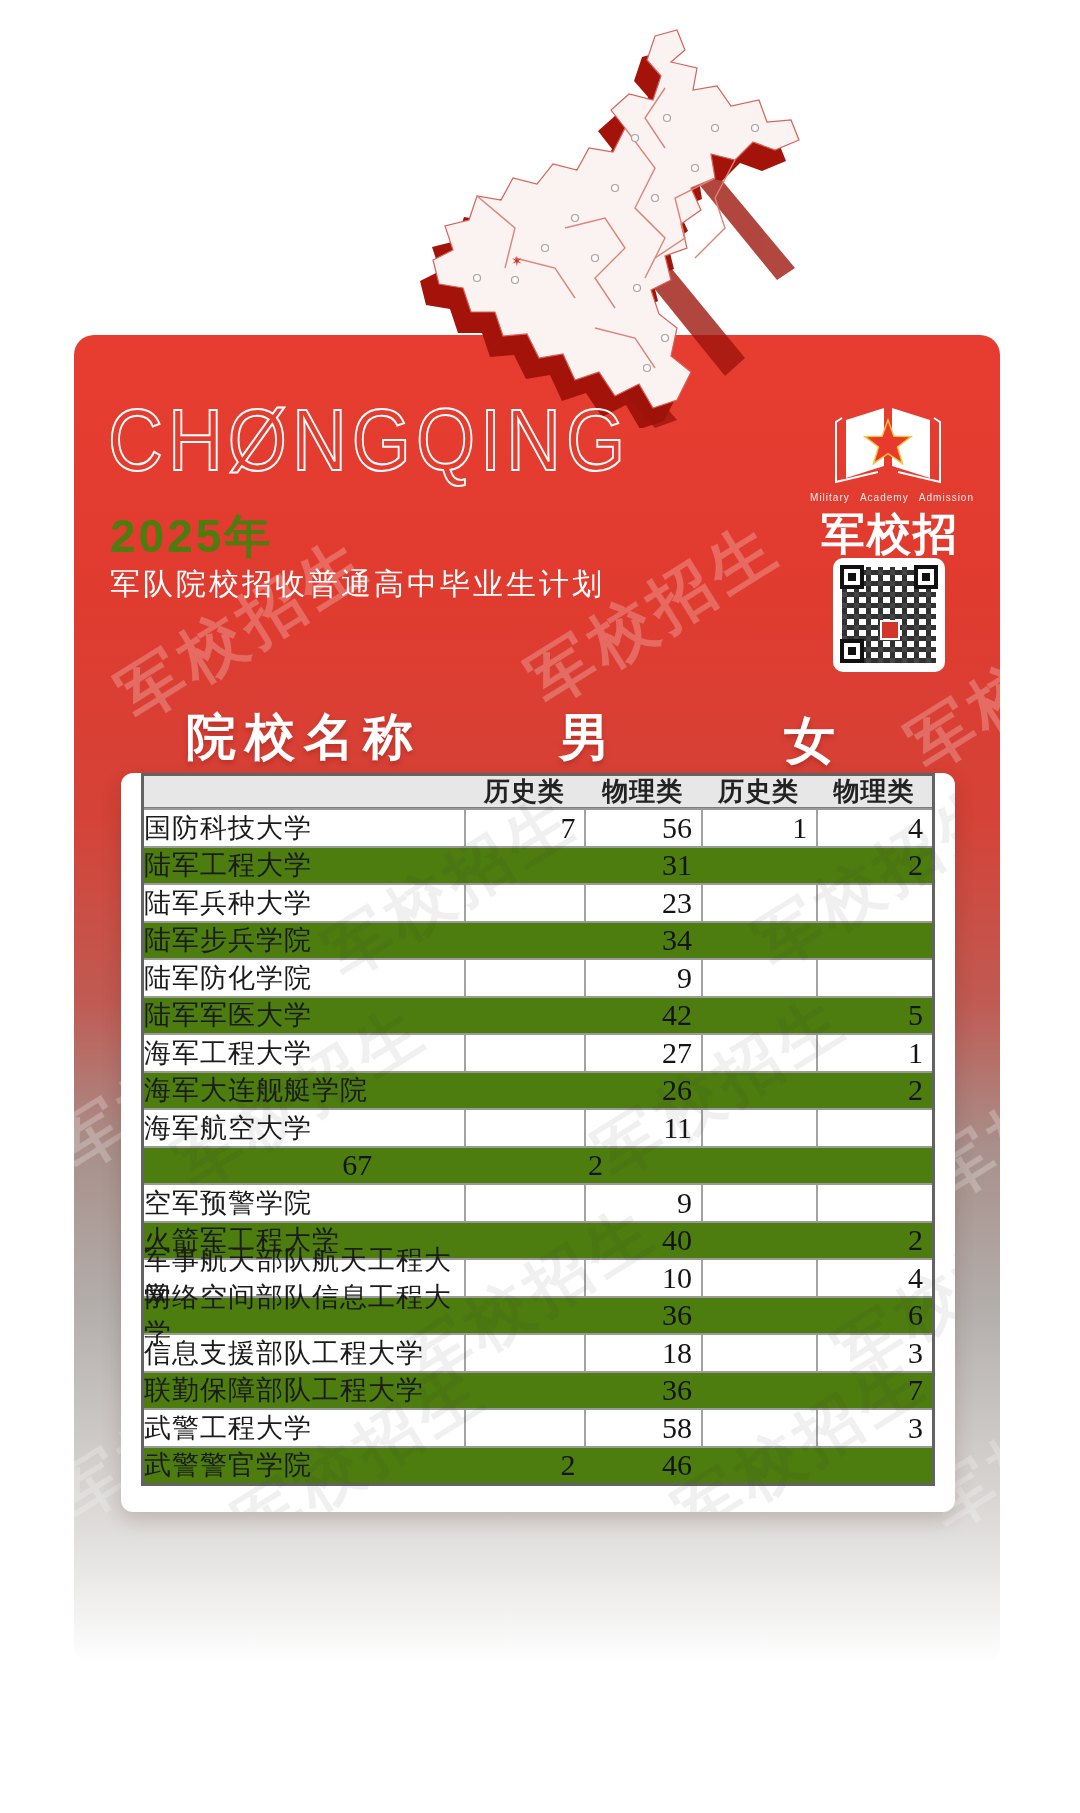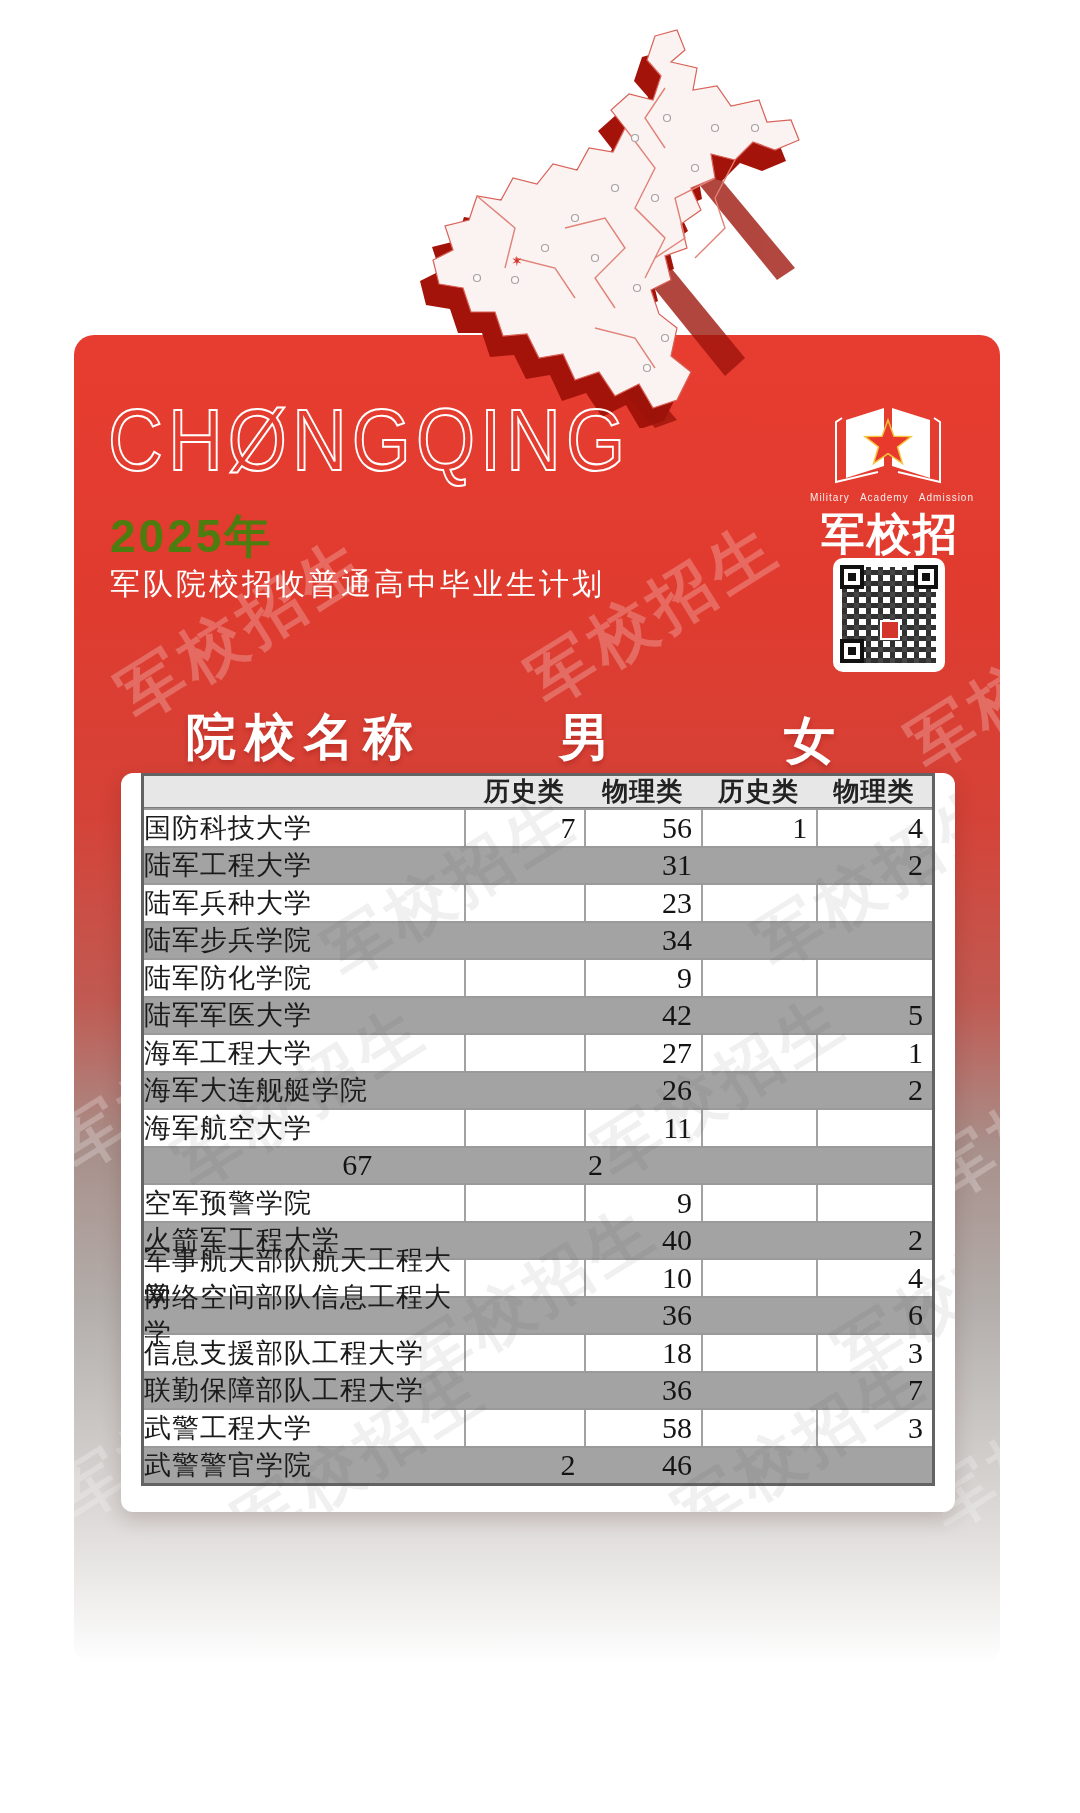--- a/index.html
+++ b/index.html
@@ -52,21 +52,21 @@
   .h-male{left:559px;top:704px;font-size:51px;}
   .h-female{left:784px;top:707px;font-size:51px;}
 
   
   .card{position:absolute;left:121px;top:773px;width:834px;height:739px;background:#fff;
     border-radius:12px;z-index:4;box-shadow:0 8px 20px rgba(60,20,15,.18);overflow:hidden;}
   .tbl{position:absolute;left:20px;top:0;width:794px;box-sizing:border-box;border:3px solid #636363;}
   .trow{display:flex;height:37.5px;align-items:center;border-top:2px solid #9a9a9a;box-sizing:border-box;}
   .trow.sub{height:32px;background:#e7e7e7;border-top:none;border-bottom:1px solid #7d7d7d;}
   .trow.odd{background:#ffffff;}
-  .trow.even{background:#a3a3a3;}
+  .trow.even{background:#4d7c0f;}
   .cell{box-sizing:border-box;height:100%;display:flex;align-items:center;}
   .c0{width:40.6%;font-size:27px;color:#1b1b1b;letter-spacing:1px;}
   .c1{width:15.3%;} .c2{width:14.8%;} .c3{width:14.6%;} .c4{width:14.7%;}
   .num{justify-content:flex-end;padding-right:9px;font-family:"Liberation Serif","DejaVu Serif",serif;
        font-size:30px;color:#141414;}
   .trow.odd .num{border-left:2px solid #a2a2a2;}
   .trow.sub .cell{justify-content:center;padding:0;font-size:26px;font-weight:700;color:#222;
        font-family:"Liberation Sans","DejaVu Sans",sans-serif;letter-spacing:1px;}
 
   

